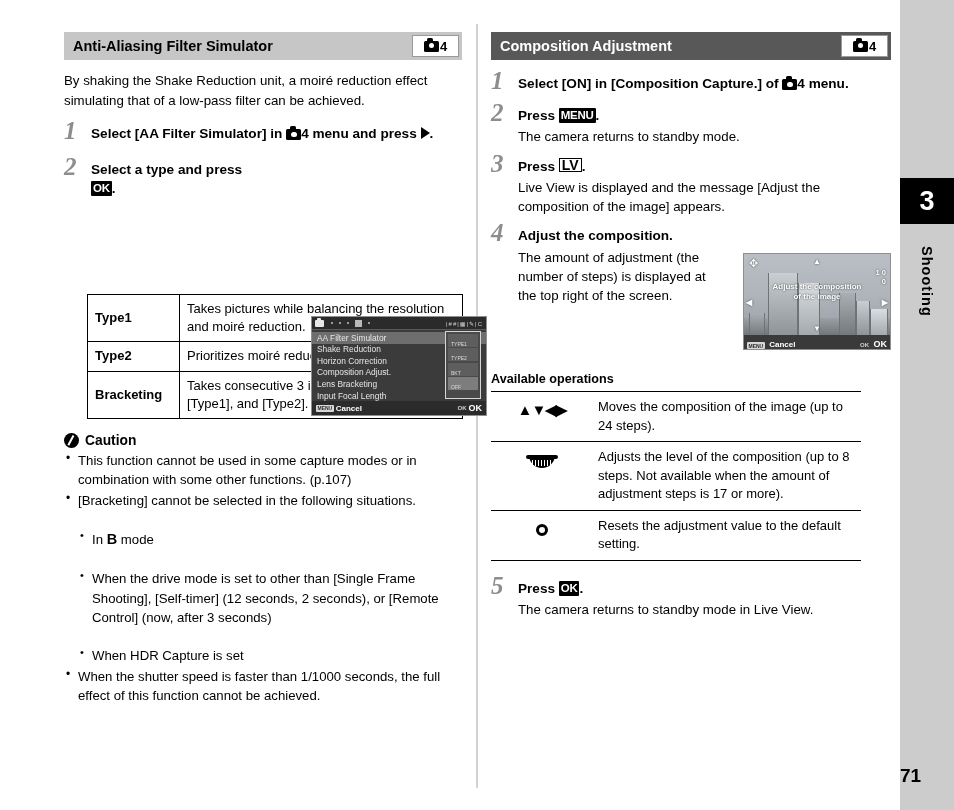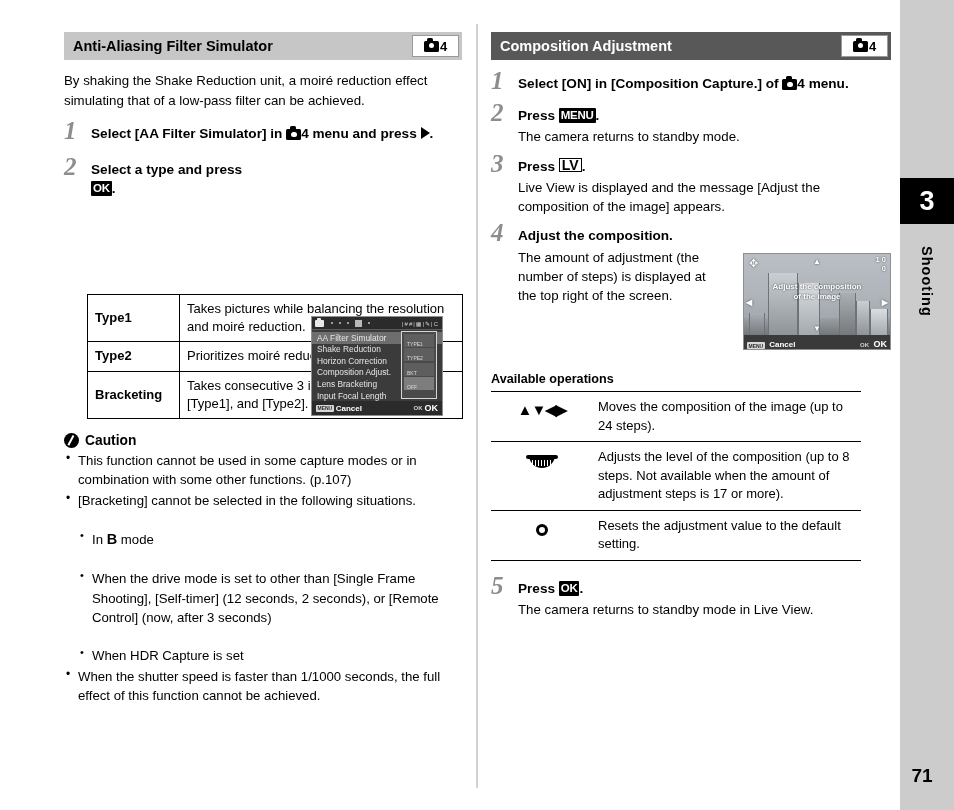--- a/index.html
+++ b/index.html
@@ -44,21 +44,20 @@
     font-size: 14.5px;
     font-weight: bold;
     writing-mode: vertical-rl;
     text-orientation: mixed;
     letter-spacing: 1px;
   }
   .page-num {
     position: absolute;
     bottom: 23px; left: 0;
     width: 44px;
-    text-align: center;
     font-size: 19px;
     font-weight: bold;
   }
 
   
   .col {
     position: absolute;
     top: 32px;
   }
   .col-left  { left: 64px;  width: 398px; }
@@ -193,21 +192,21 @@
     border-left: 9px solid #000;
     border-top: 6px solid transparent;
     border-bottom: 6px solid transparent;
     vertical-align: -1px;
   }
 
   
   .shot-menu {
     position: absolute;
     left: 247px; top: 156px;
-    width: 132px; height: 100px;
+    width: 176px; height: 100px;
     background: #3b3b3b;
     border: 1px solid #8f8f8f;
     overflow: hidden;
     font-family: "Liberation Sans", sans-serif;
   }
   .shot-topbar {
     height: 13px;
     background: #2b2b2b;
     border-bottom: 1px solid #5a5a5a;
     display: flex; align-items: center;
@@ -363,21 +362,21 @@
   .lv-msg {
     position: absolute; left: 0; right: 0; top: 28px;
     text-align: center;
     color: #fff;
     font-size: 8px;
     line-height: 10px;
     font-weight: bold;
     text-shadow: 0 0 2px #333;
   }
   .lv-topright {
-    position: absolute; right: 4px; top: 1px;
+    position: absolute; right: 4px; top: 14px;
     color: #fff; font-size: 7.5px; font-weight: bold;
     text-align: right; line-height: 9px;
     text-shadow: 0 0 2px #333;
   }
   .lv-crosshair {
     position: absolute; left: 5px; top: 4px;
     width: 11px; height: 11px;
     color: #fff; font-size: 11px; line-height: 11px;
     text-shadow: 0 0 2px #333;
   }

